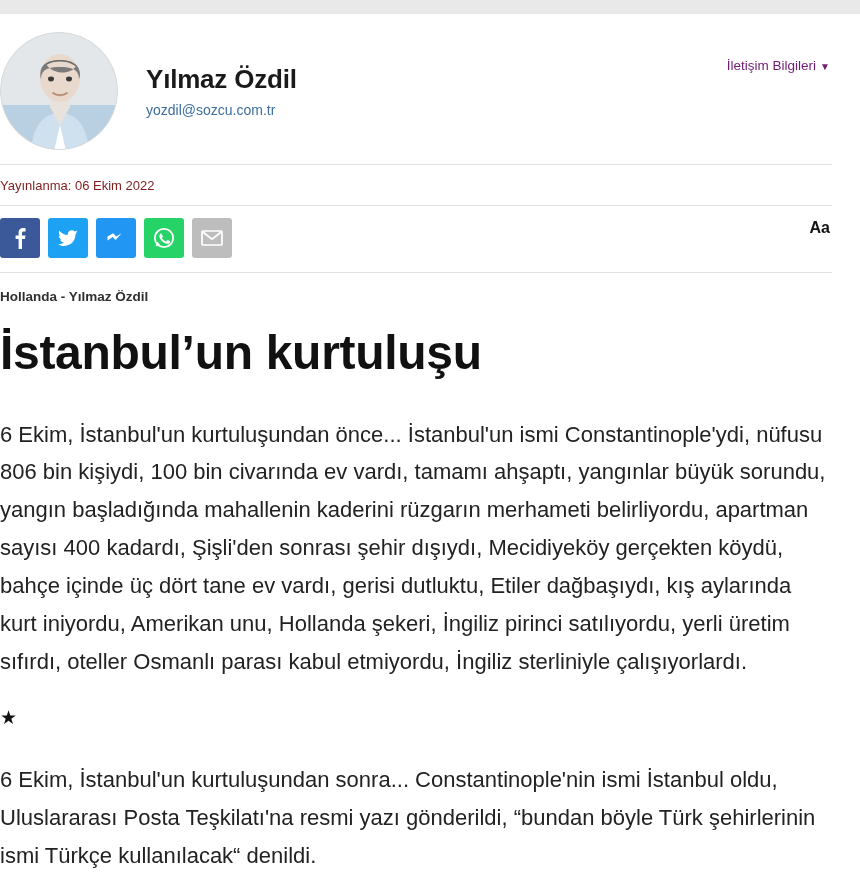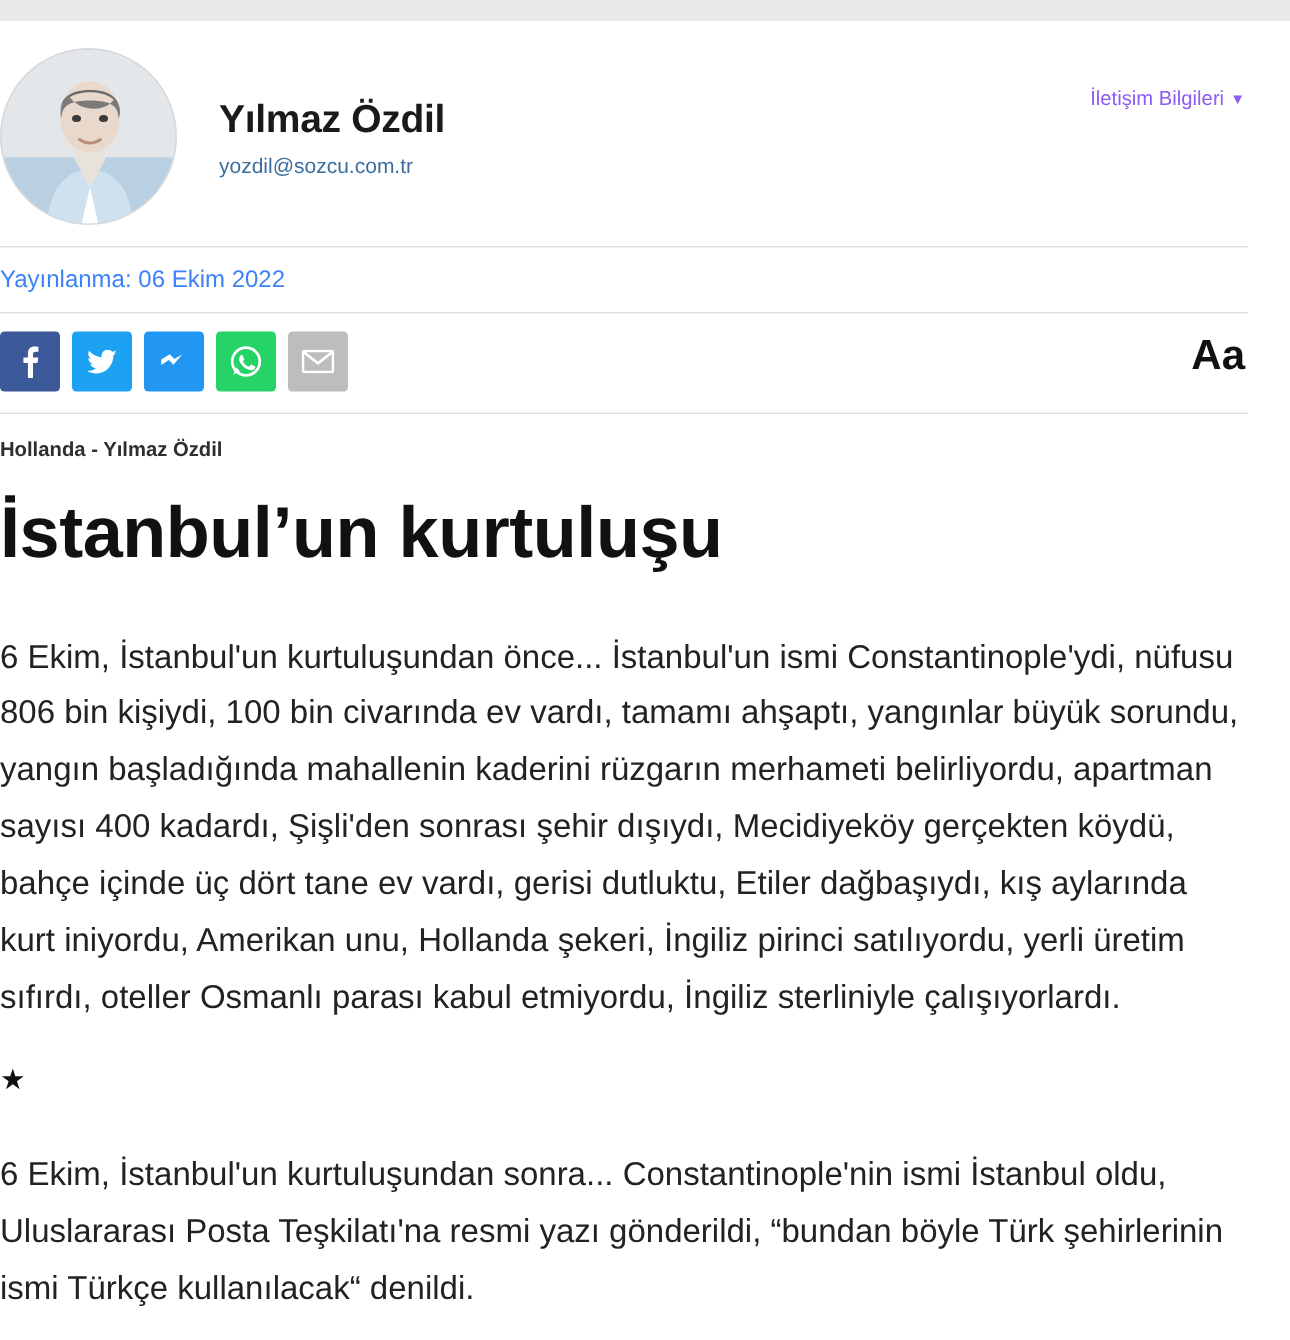--- a/index.html
+++ b/index.html
@@ -72,38 +72,38 @@
     margin-top: 7px;
     font-size: 14px;
     color: #3c6e9f;
     line-height: 1.2;
   }
   .contact-info {
     position: absolute;
     right: 2px;
     top: 44px;
     font-size: 13.5px;
-    color: #8b5cf6;
+    color: #701a75;
     white-space: nowrap;
   }
   .contact-info .caret {
     display: inline-block;
     margin-left: 4px;
     font-size: 10px;
     vertical-align: middle;
   }
 
   .divider {
     border-top: 1px solid #e2e2e2;
     margin: 0;
   }
 
   .publish-date {
-    font-size: 16px;
-    color: #3b82f6;
+    font-size: 13px;
+    color: #7f1d1d;
     padding: 13px 0 12px 0;
   }
 
   
   .share-row {
     display: flex;
     align-items: center;
     padding: 12px 0 14px 0;
     position: relative;
   }
@@ -116,21 +116,21 @@
     align-items: center;
     justify-content: center;
     color: #fff;
     cursor: pointer;
   }
   .share-btn svg { display: block; }
   .font-size-ctl {
     position: absolute;
     right: 2px;
     top: 14px;
-    font-size: 28px;
+    font-size: 16px;
     font-weight: bold;
     color: #111;
     cursor: pointer;
     line-height: 1;
   }
 
   
   .breadcrumb {
     font-size: 13.5px;
     font-weight: bold;

